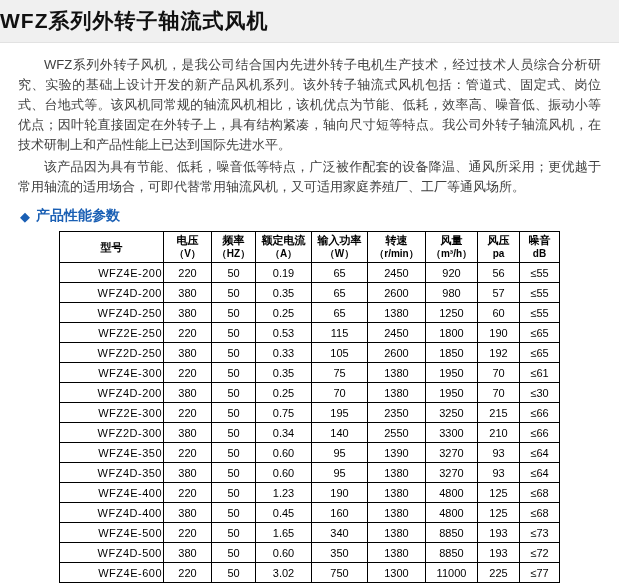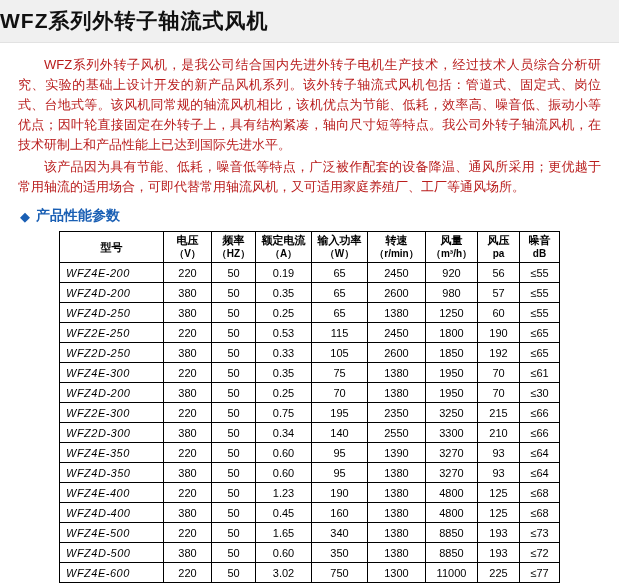--- a/index.html
+++ b/index.html
@@ -38,21 +38,21 @@
   .body-wrap {
     padding: 12px 18px 0 18px;
   }
   .para {
     font-size: 13px;
     line-height: 20px;
     text-align: justify;
     text-justify: inter-ideograph;
     margin: 0 0 2px 0;
     text-indent: 2em;
-    color: #b91c1c;
+    color: #404040;
   }
   .section-head {
     display: flex;
     align-items: center;
     margin: 10px 0 6px 2px;
   }
   .diamond {
     color: #1a5fb4;
     font-size: 13px;
     margin-right: 6px;
@@ -84,24 +84,23 @@
     line-height: 13px;
     padding: 2px 1px;
     height: auto;
   }
   table.spec th .unit {
     display: block;
     font-weight: bold;
     font-size: 10px;
   }
   table.spec td.model {
-    text-align: left;
+    text-align: right;
     padding-left: 6px;
     letter-spacing: 0.5px;
-    font-style: italic;
   }
   col.c0 { width: 104px; }
   col.c1 { width: 48px; }
   col.c2 { width: 44px; }
   col.c3 { width: 56px; }
   col.c4 { width: 56px; }
   col.c5 { width: 58px; }
   col.c6 { width: 52px; }
   col.c7 { width: 42px; }
   col.c8 { width: 40px; }

